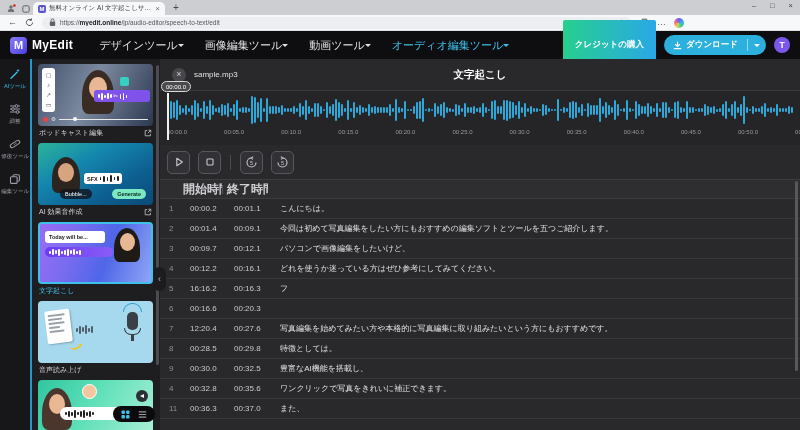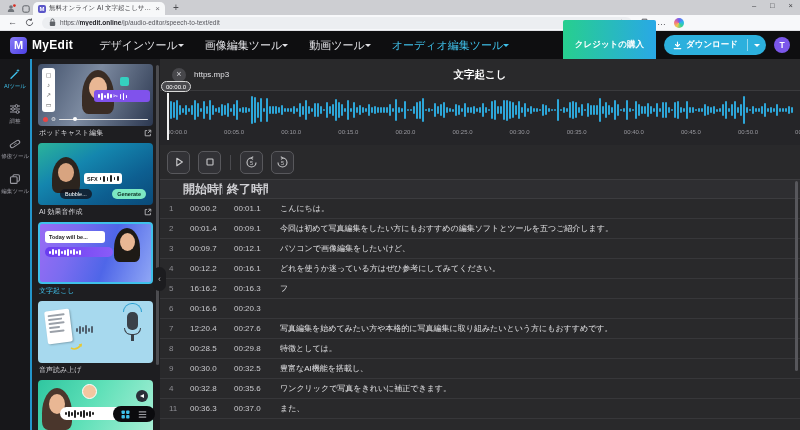--- a/index.html
+++ b/index.html
@@ -448,21 +448,21 @@
             </svg>
         </span>
       </div>
     </div>
 
     <div class="main">
       <span class="collapse">‹</span>
 
       <div class="main-header">
         <span class="close-circle">×</span>
-        <span class="filename">https.mp3</span>
+        <span class="filename">sample.mp3</span>
         <span class="main-title">文字起こし</span>
       </div>
 
       <div class="wave-region">
         <span class="bubble">00:00.0</span>
         <span class="playhead"></span>
         <div class="waveform">
             <span class="bar" style="height: 7.8px; background: rgb(45, 166, 216);"></span>
             <span class="bar" style="height: 17.3px; background: rgb(45, 166, 216);"></span>
             <span class="bar" style="height: 15.4px; background: rgb(45, 166, 216);"></span>

